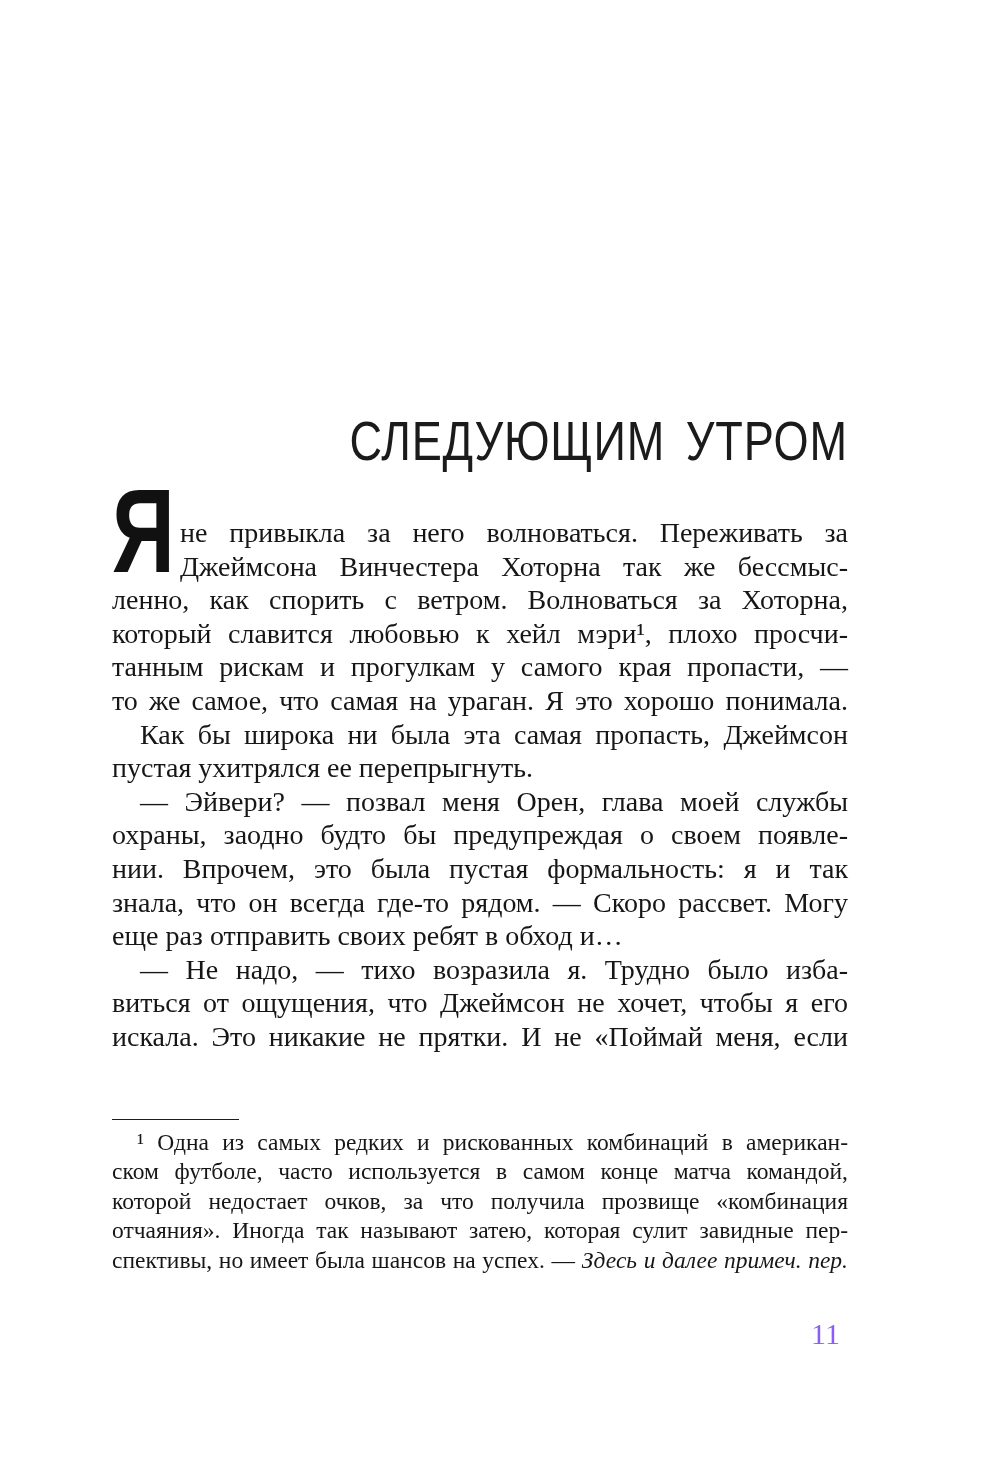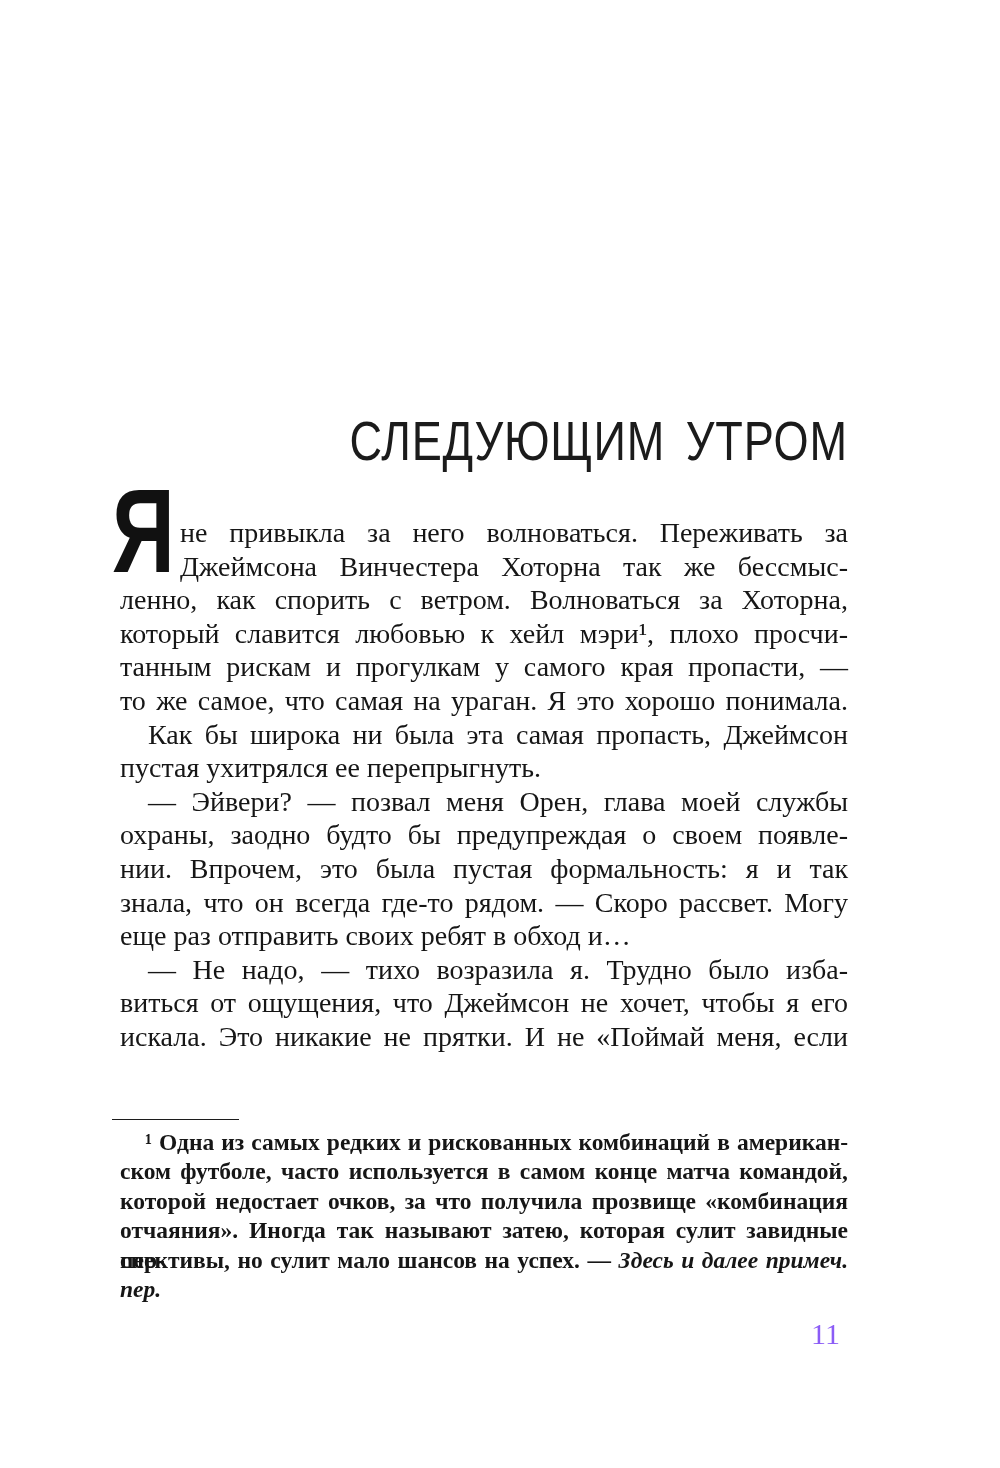--- a/index.html
+++ b/index.html
@@ -33,21 +33,20 @@
     left:112px; top:516px;
     width:736px;
     font-size:28px;
     line-height:33.6px;
   }
   .para { margin:0; }
   .line {
     height:33.6px;
     text-align:justify;
     text-align-last:justify;
-    margin-left:8px;
   }
   .line.left  { text-align-last:left; }
   .line.indent{ text-indent:28px; }
   .dropcap {
     float:left;
     width:68px; height:66px;
     font-family:"Liberation Sans", sans-serif;
     font-weight:700;
     font-size:118px;
     line-height:58px;
@@ -63,21 +62,21 @@
     width:127px; height:0;
     border-top:1.5px solid #1c1c1c;
   }
   .footnote {
     position:absolute;
     left:112px; top:1128px;
     width:736px;
     font-size:23.5px;
     line-height:29.4px;
   }
-  .footnote .line { height:29.4px;font-weight:bold; }
+  .footnote .line { height:29.4px; }
   .footnote .line.indent { text-indent:25px; }
   .it { font-style:italic; }
   
   .page-number {
     position:absolute;
     top:1316px; right:160px;
     font-size:30px;
     line-height:36px;
     color:#8b5cf6;
   }
@@ -121,18 +120,18 @@
 
   <div class="footnote">
     <div>
         <div class="para">
           <div class="line indent">¹ Одна из самых редких и рискованных комбинаций в американ-</div>
           <div class="line">ском футболе, часто используется в самом конце матча командой,</div>
           <div class="line">которой недостает очков, за что получила прозвище «комбинация</div>
           <div class="line">отчаяния». Иногда так называют затею, которая сулит завидные пер-</div>
         </div>
       </div>
-    <div class="line"><span>спективы, но сулит мало шансов на успех. —</span> <span class="it">Здесь и далее примеч. пер.</span></div>
+    <div class="line"><span>спективы, но имеет была шансов на успех. —</span> <span class="it">Здесь и далее примеч. пер.</span></div>
   </div>
 
   <div class="page-number">11</div>
 
 </div>
 
 </body></html>

